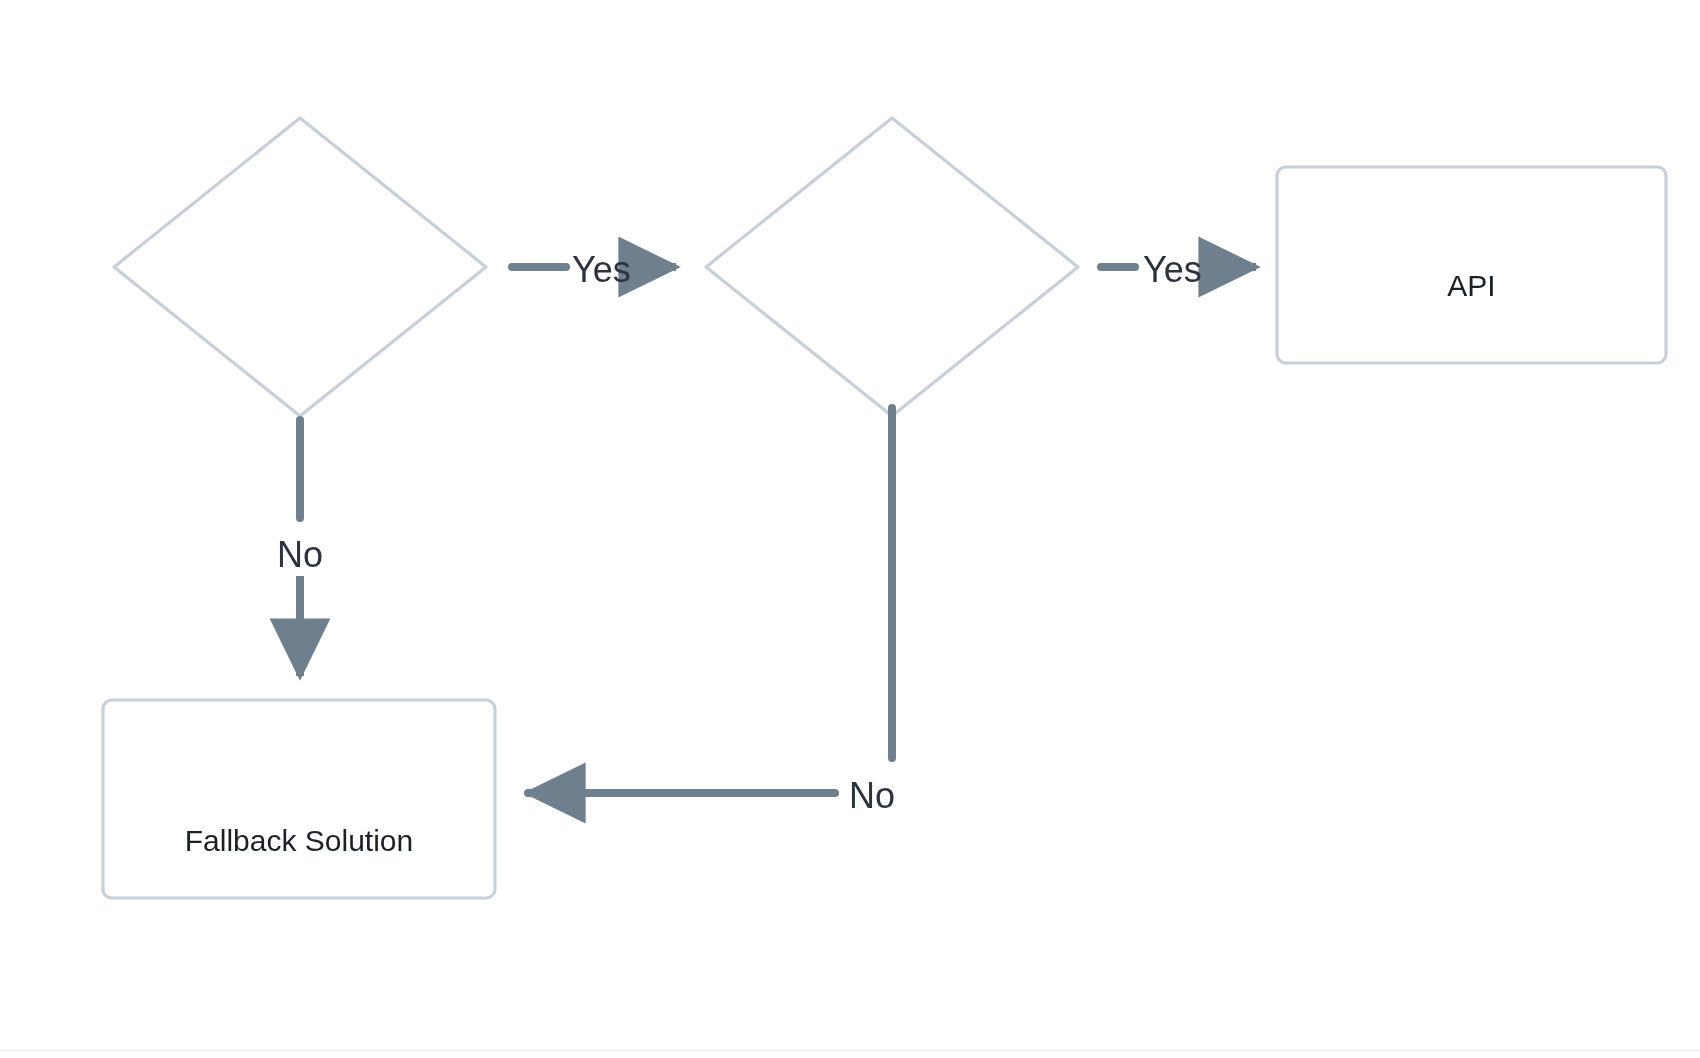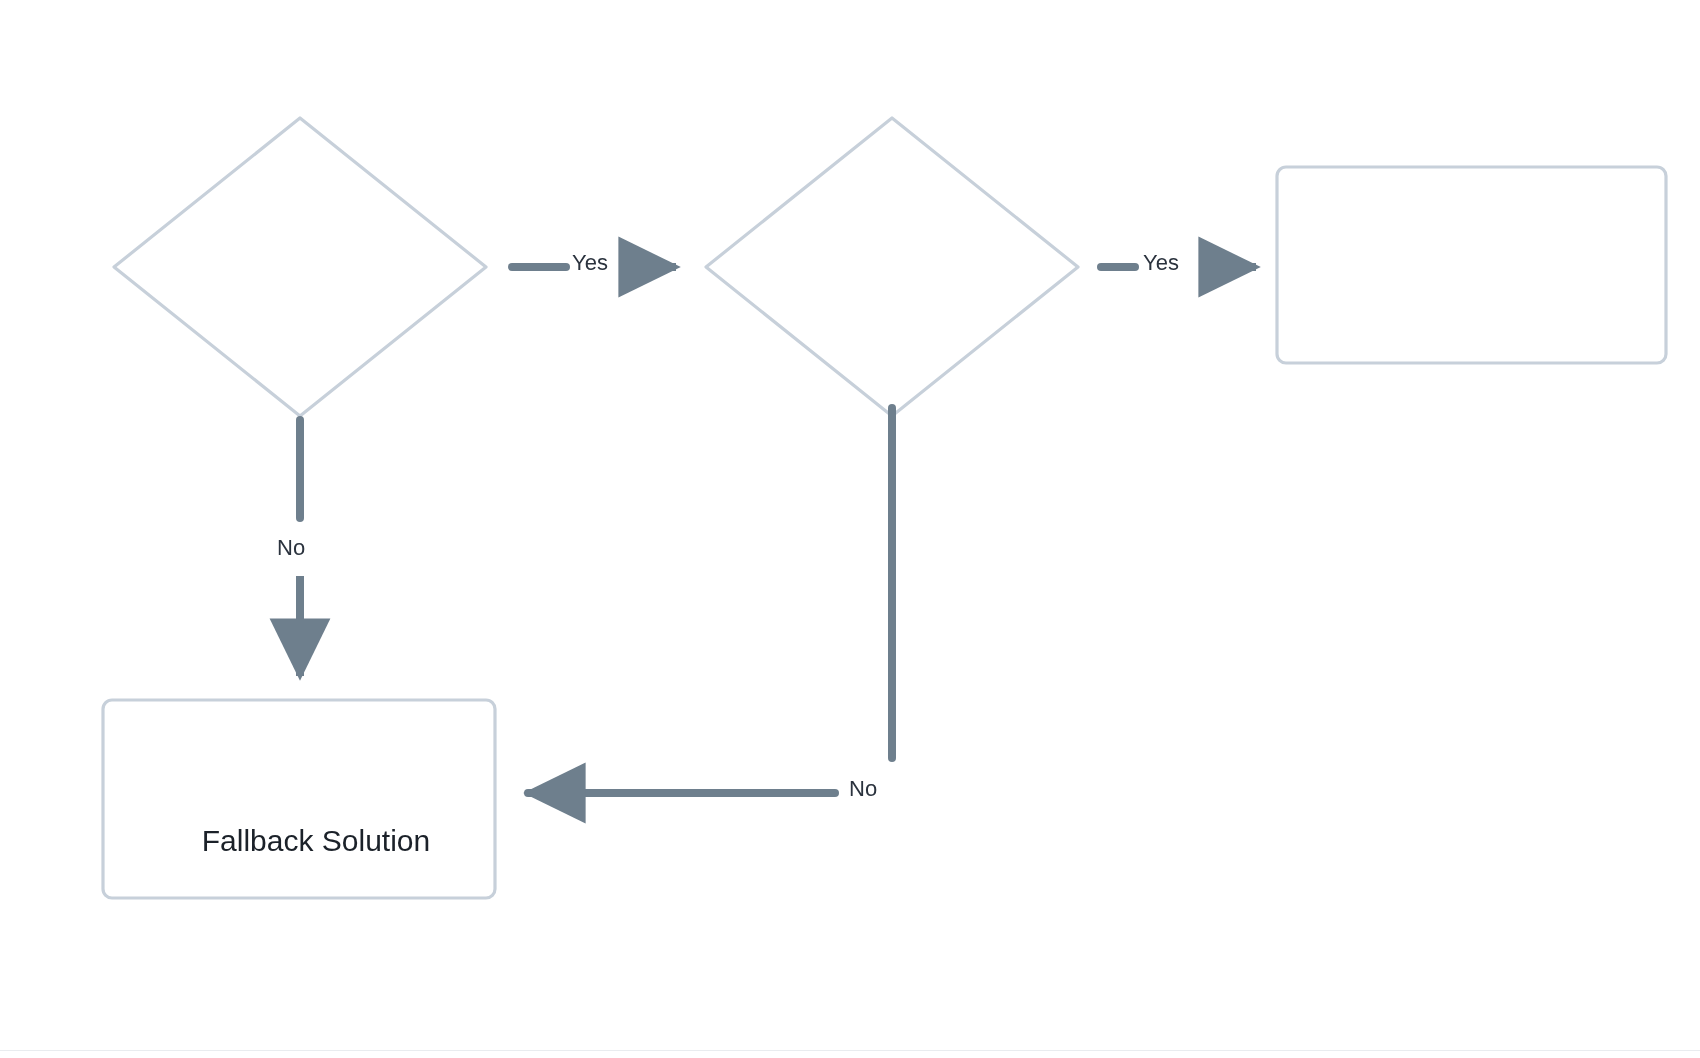--- a/index.html
+++ b/index.html
@@ -24,21 +24,21 @@
     position: absolute;
     text-align: center;
     color: #1b2129;
     line-height: 1.32;
     pointer-events: none;
     white-space: pre-line;
   }
   .edge-label {
     position: absolute;
     color: #2b333e;
-    font-size: 22px;
+    font-size: 36px;
     line-height: 1;
     white-space: nowrap;
   }
   
   .t-decision { font-size: 25px; }
   .t-process  { font-size: 30px; }
   .bottom-rule {
     position: absolute;
     left: 0;
     top: 1050px;
@@ -80,23 +80,24 @@
 
 </svg>
 
 <div class="node-label t-decision" style="left:118px; top:228px; width:364px;">
 </div>
 
 <div class="node-label t-decision" style="left:700px; top:228px; width:384px;">
 </div>
 
 <div class="node-label t-process" style="left:1277px; top:226px; width:389px;">
+  <div>API</div>
 </div>
 
-<div class="node-label t-process" style="left:103px; top:781px; width:392px;margin-left:17px;">
+<div class="node-label t-process" style="left:103px; top:781px; width:392px;">
   <div>Fallback Solution</div>
 </div>
 
 <div class="edge-label" style="left:572px; top:252px;">Yes</div>
 
 <div class="edge-label" style="left:277px; top:537px;">No</div>
 
 <div class="edge-label" style="left:1143px; top:252px;">Yes</div>
 
 <div class="edge-label" style="left:849px; top:778px;">No</div>

